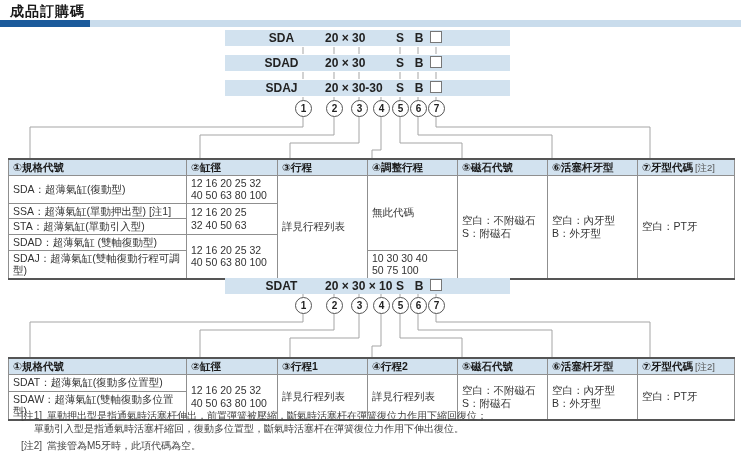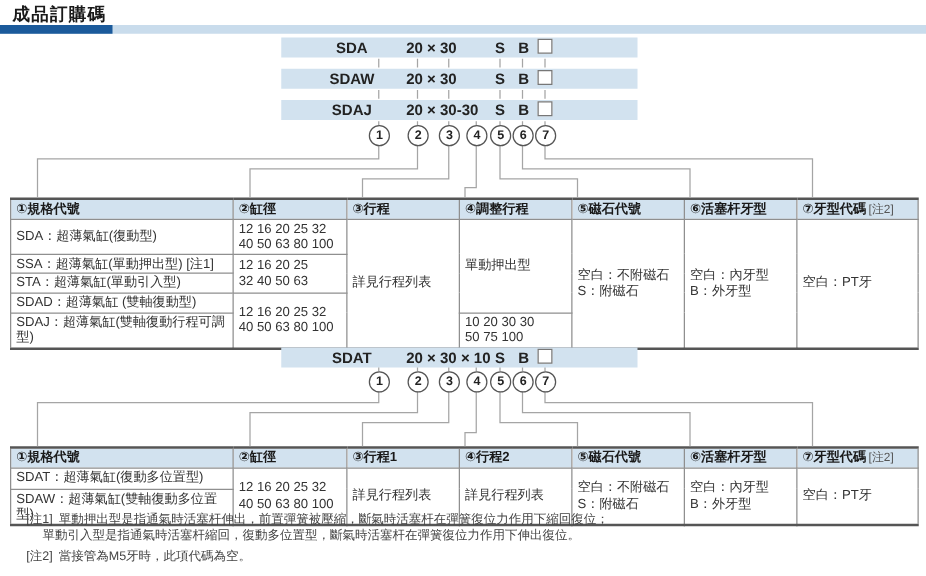--- a/index.html
+++ b/index.html
@@ -86,21 +86,21 @@
   </svg>
 
   <div class="code-bar" style="top:30px">
     <span class="cb-label">SDA</span>
     <span class="cb-size">20 × 30</span>
     <span class="cb-s">S</span>
     <span class="cb-b">B</span>
     <span class="cb-box"></span>
   </div>
   <div class="code-bar" style="top:55px">
-    <span class="cb-label">SDAW</span>
+    <span class="cb-label">SDAD</span>
     <span class="cb-size">20 × 30</span>
     <span class="cb-s">S</span>
     <span class="cb-b">B</span>
     <span class="cb-box"></span>
   </div>
   <div class="code-bar" style="top:80px">
     <span class="cb-label">SDAJ</span>
     <span class="cb-size">20 × 30-30</span>
     <span class="cb-s">S</span>
     <span class="cb-b">B</span>
@@ -133,21 +133,21 @@
       <th>④調整行程</th>
       <th>⑤磁石代號</th>
       <th>⑥活塞杆牙型</th>
       <th><span>⑦牙型代碼</span><span class="hdr-note">[注2]</span></th>
     </tr>
     <tr style="height:24px">
       <td>SDA：超薄氣缸(復動型)</td>
       <td class="ml">12 16 20 25 32
 40 50 63 80 100</td>
       <td rowspan="5">詳見行程列表</td>
-      <td rowspan="4">單動押出型</td>
+      <td rowspan="4">無此代碼</td>
       <td rowspan="5" class="ml">空白：不附磁石
 S：附磁石</td>
       <td rowspan="5" class="ml">空白：內牙型
 B：外牙型</td>
       <td rowspan="5">空白：PT牙</td>
     </tr>
     <tr style="height:15px">
       <td>SSA：超薄氣缸(單動押出型) [注1]</td>
       <td rowspan="2" class="ml">12 16 20 25
 32 40 50 63</td>
@@ -155,21 +155,21 @@
     <tr style="height:15px">
       <td>STA：超薄氣缸(單動引入型)</td>
     </tr>
     <tr style="height:15px">
       <td>SDAD：超薄氣缸 (雙軸復動型)</td>
       <td rowspan="2" class="ml">12 16 20 25 32
 40 50 63 80 100</td>
     </tr>
     <tr style="height:22px">
       <td>SDAJ：超薄氣缸(雙軸復動行程可調型)</td>
-      <td class="ml">10 20 30 30
+      <td class="ml">10 30 30 40
 50 75 100</td>
     </tr>
   </tbody>
     </table>
 
   <div class="code-bar" style="top:278px">
     <span class="cb-label">SDAT</span>
     <span class="cb-size">20 × 30 × 10</span>
     <span class="cb-s">S</span>
     <span class="cb-b">B</span>

